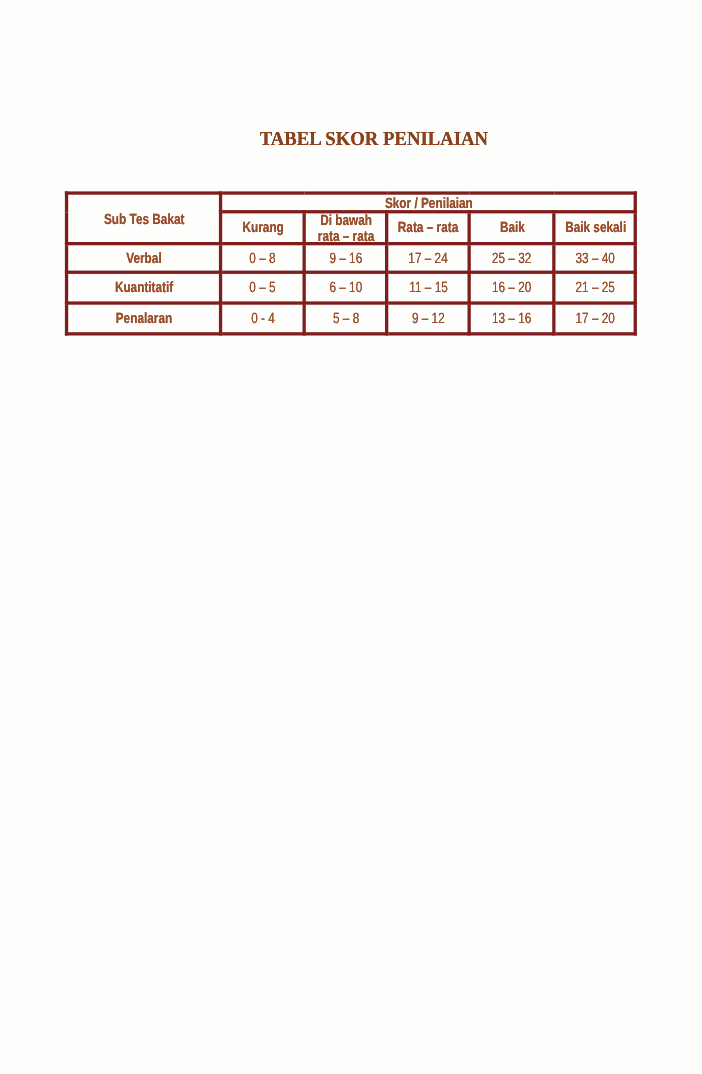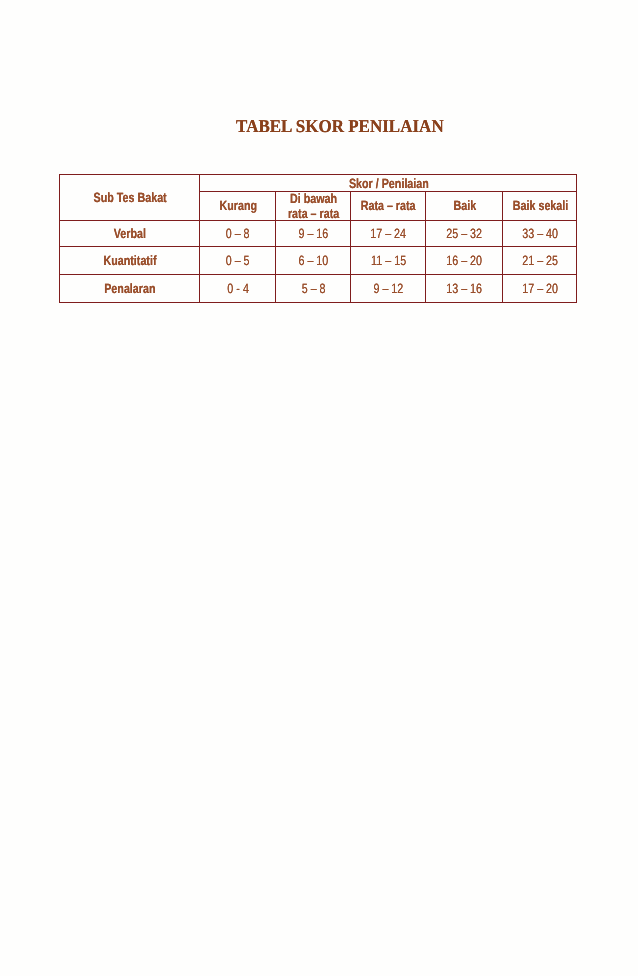--- a/index.html
+++ b/index.html
@@ -20,21 +20,21 @@
     line-height:18px;color:#8a411c;text-shadow:0 0 0.3px currentColor;padding-left:20px;
   }
   .title .narw{display:inline-block;transform:scaleX(0.945);transform-origin:center;}
 
   
   table.scoretable{
     position:absolute;left:59px;top:174px;
     border-collapse:collapse;table-layout:fixed;width:517px;
   }
   table.scoretable td{
-    border:1px solid #7f1d1d;
+    border:3px solid #7f1d1d;
     color:#9a4f2c;
     text-align:center;vertical-align:middle;
     padding:0;font-size:13.5px;line-height:11px;
     text-shadow:0 0 0.25px currentColor;
   }
   td.b{font-weight:bold;}
   .nar{display:inline-block;white-space:pre-line;
        transform:translateX(0.6px) scaleX(0.795) translateY(-0.3px);transform-origin:center;}
   td.corner .nar{transform:translateX(1.1px) scaleX(0.795) translateY(0.2px);}
   tr.hr2 td .nar{transform:translateX(0.6px) scaleX(0.795) translateY(-0.9px);}

